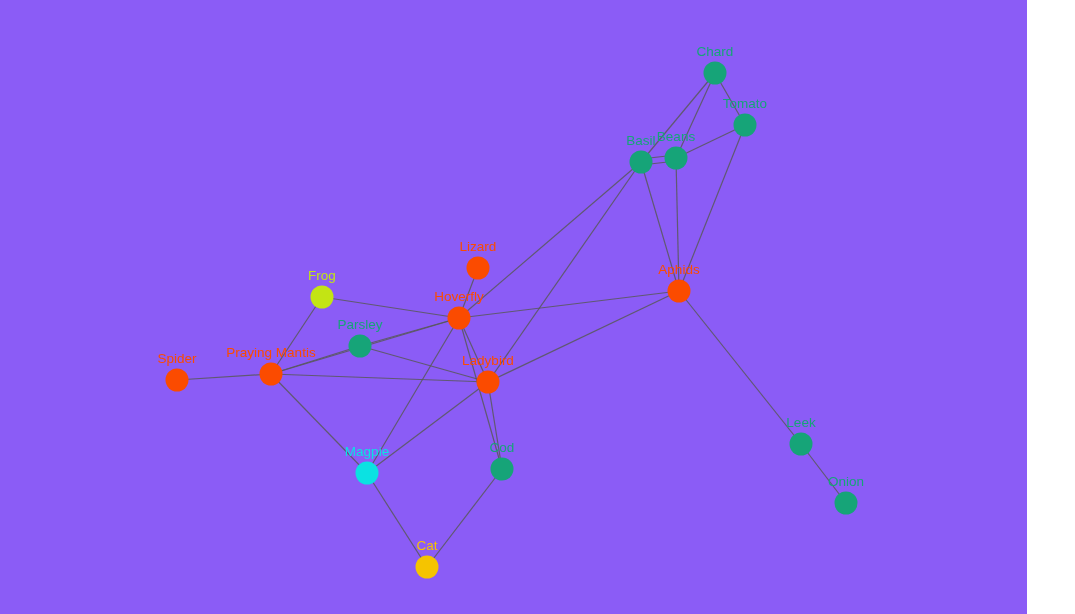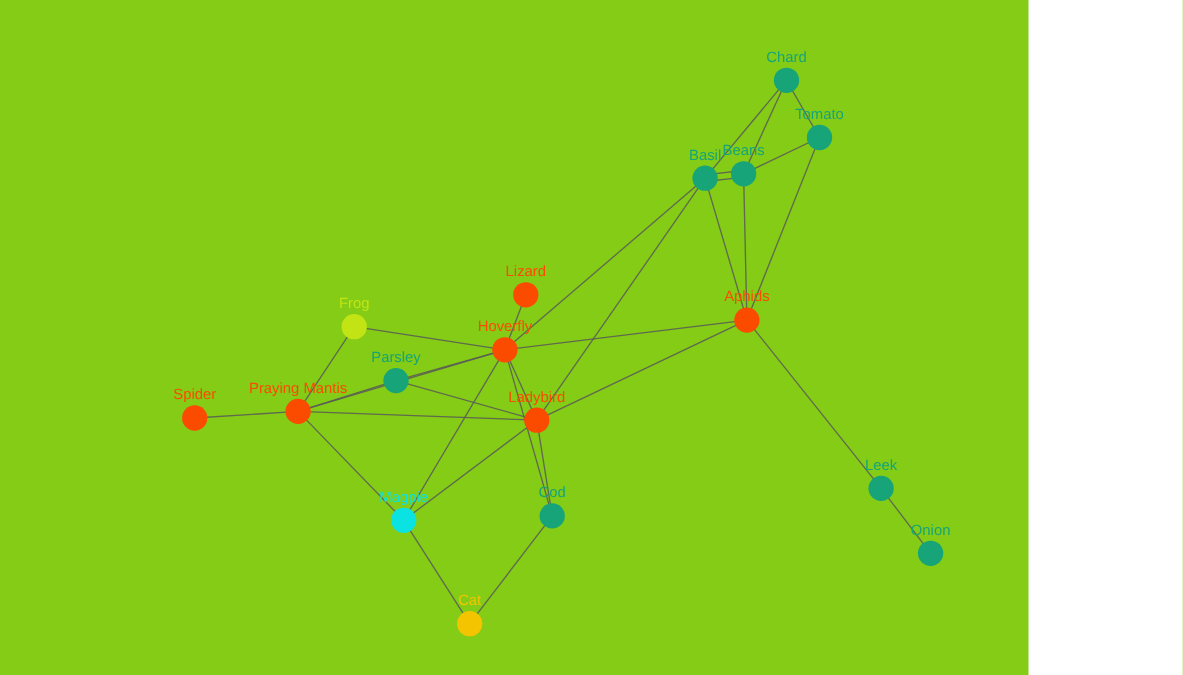--- a/index.html
+++ b/index.html
@@ -2,23 +2,23 @@
 <html><head>
 <meta charset="utf-8">
 <style>
   html, body {
     margin: 0;
     padding: 0;
     background: #ffffff;
   }
   .stage {
     position: relative;
-    width: 935px;
+    width: 1027px;
     height: 614px;
-    background: #84cc16;
+    background: #8b5cf6;
     overflow: hidden;
     font-family: "Liberation Sans", sans-serif;
   }
   svg { display: block; }
   .edge {
     stroke: #585858;
     stroke-width: 1.2;
     stroke-opacity: 0.85;
     fill: none;
   }

